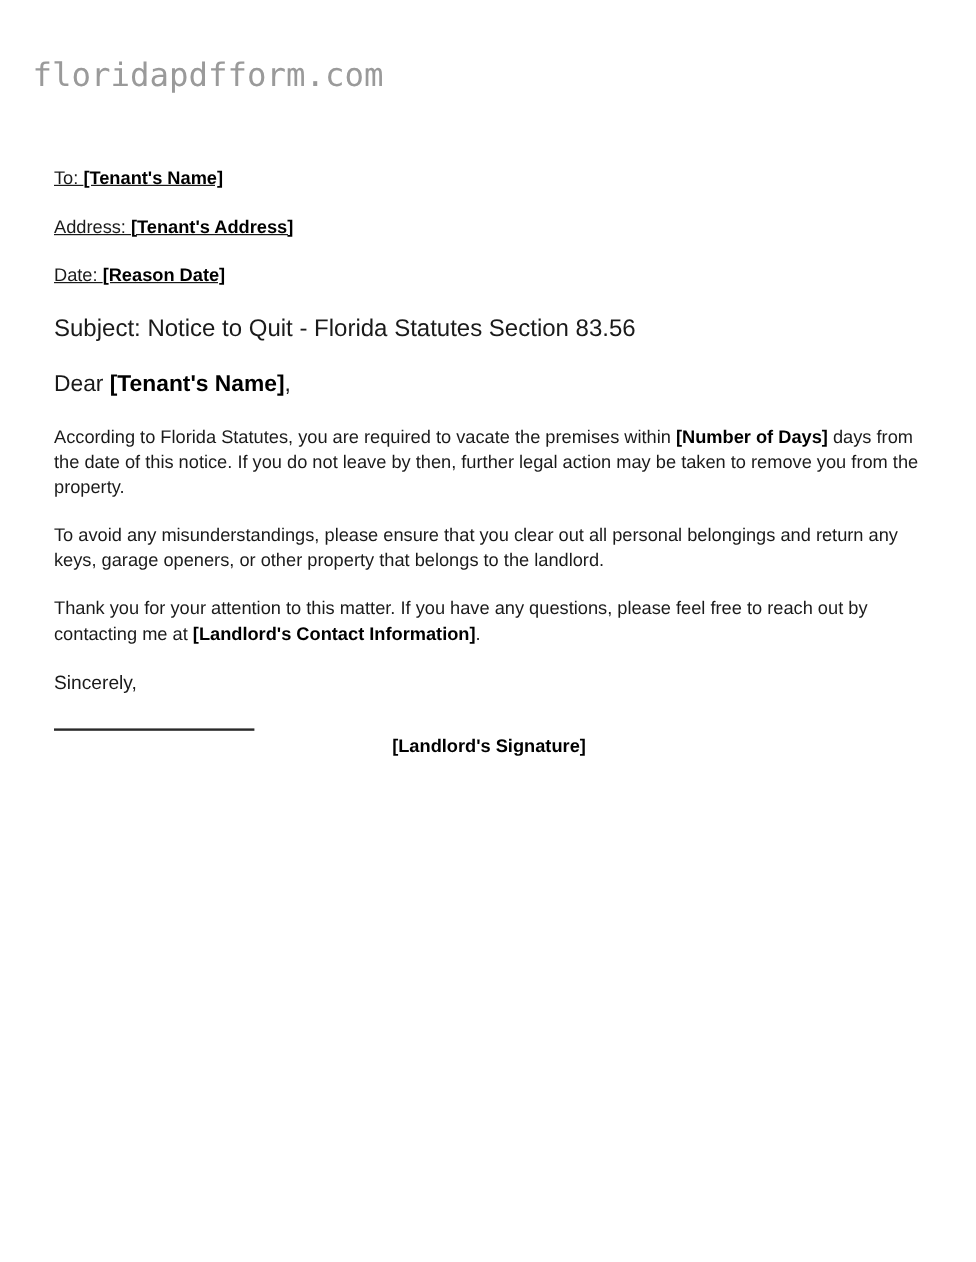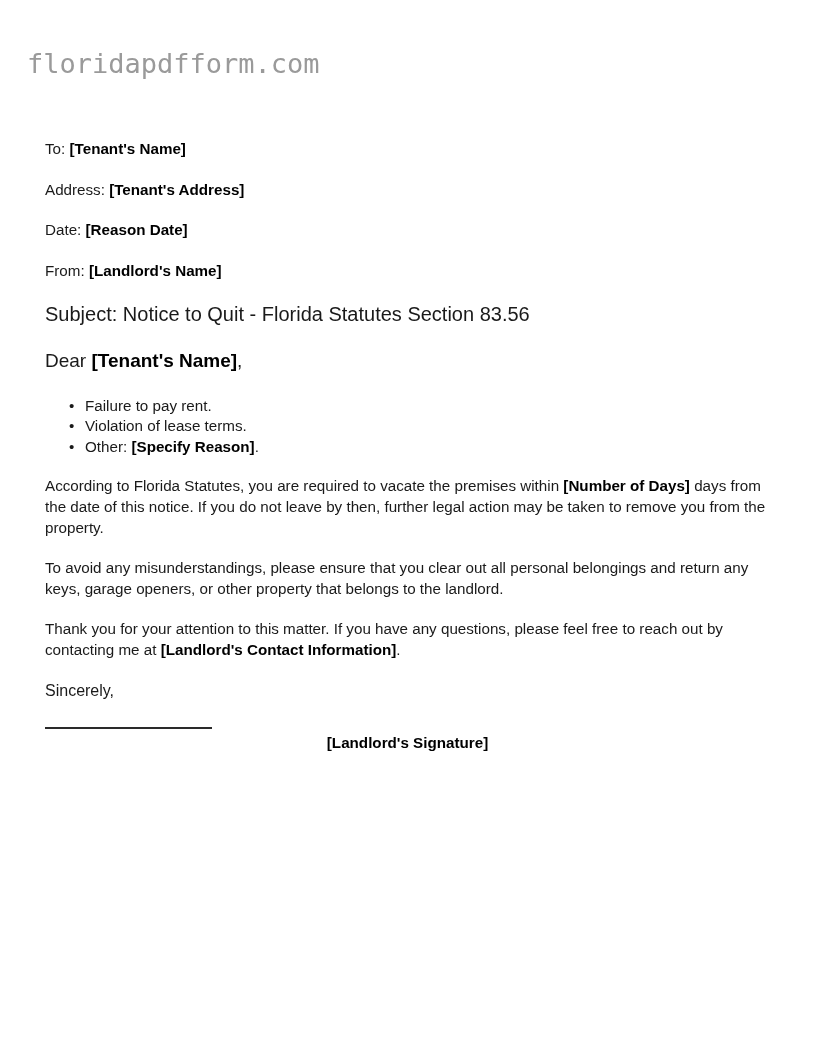--- a/index.html
+++ b/index.html
@@ -48,20 +48,21 @@
     position: absolute;
     left: 45px;
     top: 115px;
     width: 725px;
   }
   .field-line {
     font-size: 15.2px;
     line-height: 1.35;
     margin: 0 0 20px 0;
     color: #1a1a1a;
+    text-decoration: underline;
   }
   .field-line:last-of-type {
     margin-bottom: 0;
   }
   .ph {
     font-weight: bold;
     color: #000000;
   }
   .subject-line {
     font-size: 20px;
@@ -128,33 +129,27 @@
 
 
   <div class="content">
 
     <p class="field-line"><span>To: </span><span class="ph">[Tenant's Name]</span></p>
 
     <p class="field-line"><span>Address: </span><span class="ph">[Tenant's Address]</span></p>
 
     <p class="field-line"><span>Date: </span><span class="ph">[Reason Date]</span></p>
 
-    <p class="field-line"><span>From: </span><span class="ph">[Landlord's Name]</span></p>
 
 
     <p class="subject-line">Subject: Notice to Quit - Florida Statutes Section 83.56</p>
 
     <p class="salutation"><span>Dear </span><span class="ph">[Tenant's Name]</span><span>,</span></p>
 
 
-    <ul class="reasons">
-      <li><span>Failure to pay rent.</span><span class="ph"></span><span></span></li>
-      <li><span>Violation of lease terms.</span><span class="ph"></span><span></span></li>
-      <li><span>Other: </span><span class="ph">[Specify Reason]</span><span>.</span></li>
-    </ul>
 
     <p class="para"><span>According to Florida Statutes, you are required to vacate the premises within </span><span class="ph">[Number of Days]</span><span> days from the date of this notice. If you do not leave by then, further legal action may be taken to remove you from the property.</span></p>
 
     <p class="para">To avoid any misunderstandings, please ensure that you clear out all personal belongings and return any keys, garage openers, or other property that belongs to the landlord.</p>
 
     <p class="para"><span>Thank you for your attention to this matter. If you have any questions, please feel free to reach out by contacting me at </span><span class="ph">[Landlord's Contact Information]</span><span>.</span></p>
 
     <p class="closing">Sincerely,</p>
 
     <hr class="sig-rule">

